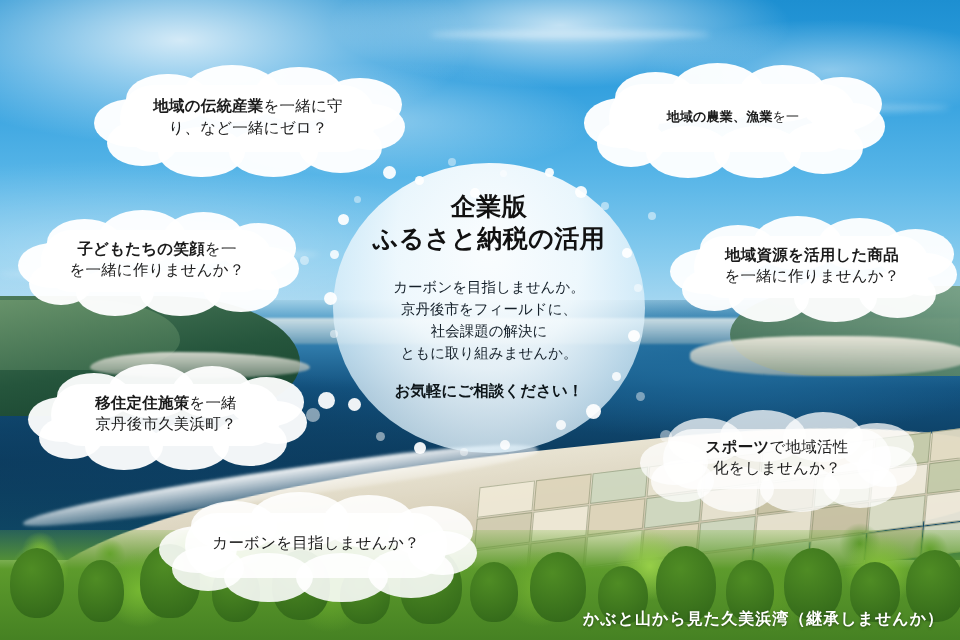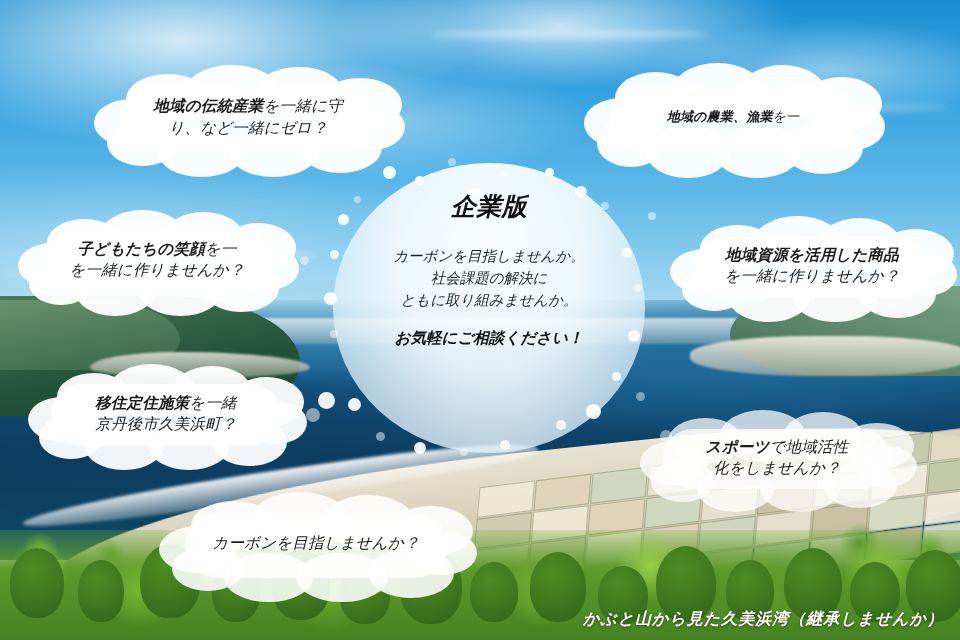--- a/index.html
+++ b/index.html
@@ -3,21 +3,20 @@
 <meta charset="utf-8">
 <title>企業版ふるさと納税の活用</title>
 <style>
   html,body{margin:0;padding:0;background:#fff;}
   body{font-family:"DejaVu Sans","Liberation Sans",sans-serif;}
 
   #poster{
     position:relative;
     width:960px;height:640px;
     overflow:hidden;
-    font-style:italic;
   }
 
   
   .bg{position:absolute;left:0;top:0;width:960px;height:640px;}
 
   .sky{
     position:absolute;left:0;top:0;width:960px;height:330px;
     background:
       radial-gradient(ellipse 420px 150px at 180px 40px, rgba(255,255,255,.80), rgba(255,255,255,0) 70%),
       radial-gradient(ellipse 330px 90px at 560px 25px, rgba(255,255,255,.72), rgba(255,255,255,0) 70%),
@@ -422,23 +421,25 @@
       <div class="dot soft" style="left: 648px; top: 212px; width: 8px; height: 8px; opacity: 0.8;"></div>
       <div class="dot soft" style="left: 660px; top: 430px; width: 12px; height: 12px; opacity: 0.75;"></div>
       <div class="dot soft" style="left: 300px; top: 256px; width: 9px; height: 9px; opacity: 0.7;"></div>
       <div class="dot soft" style="left: 306px; top: 408px; width: 14px; height: 14px; opacity: 0.8;"></div>
       <div class="dot soft" style="left: 636px; top: 392px; width: 9px; height: 9px; opacity: 0.7;"></div>
     </div>
 
   <div id="center-text">
     <div class="c-title">
       <div>企業版</div>
+      <div>ふるさと納税の活用</div>
     </div>
     <div class="c-body">
       <div>カーボンを目指しませんか。</div>
+      <div>京丹後市をフィールドに、</div>
       <div>社会課題の解決に</div>
       <div>ともに取り組みませんか。</div>
     </div>
     <div class="c-cta">お気軽にご相談ください！</div>
   </div>
 
   <div id="caption">かぶと山から見た久美浜湾（継承しませんか）</div>
 
 </div>
 

